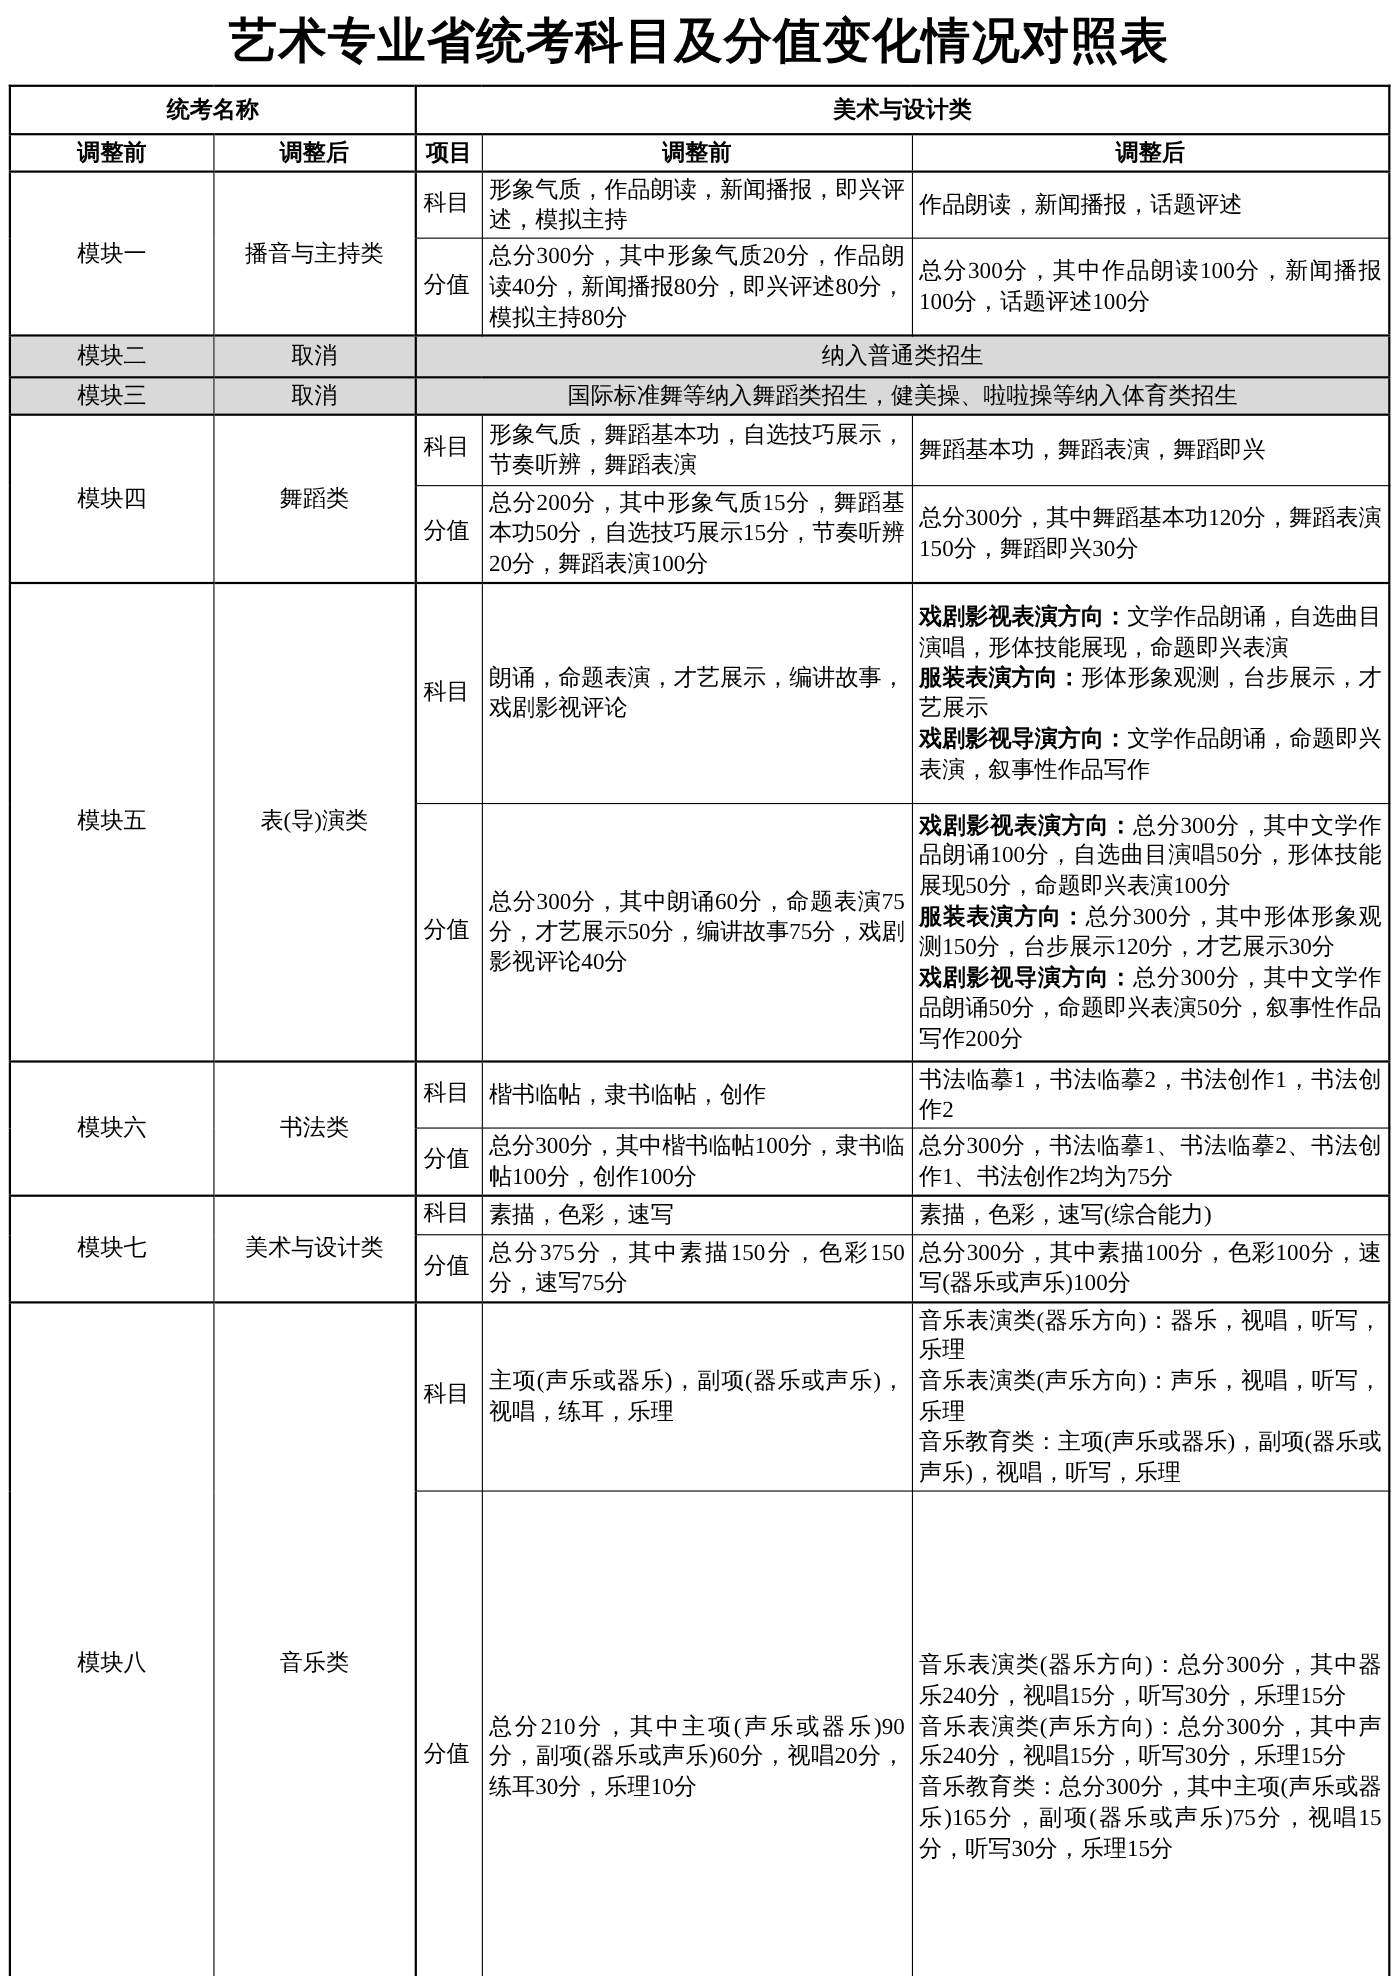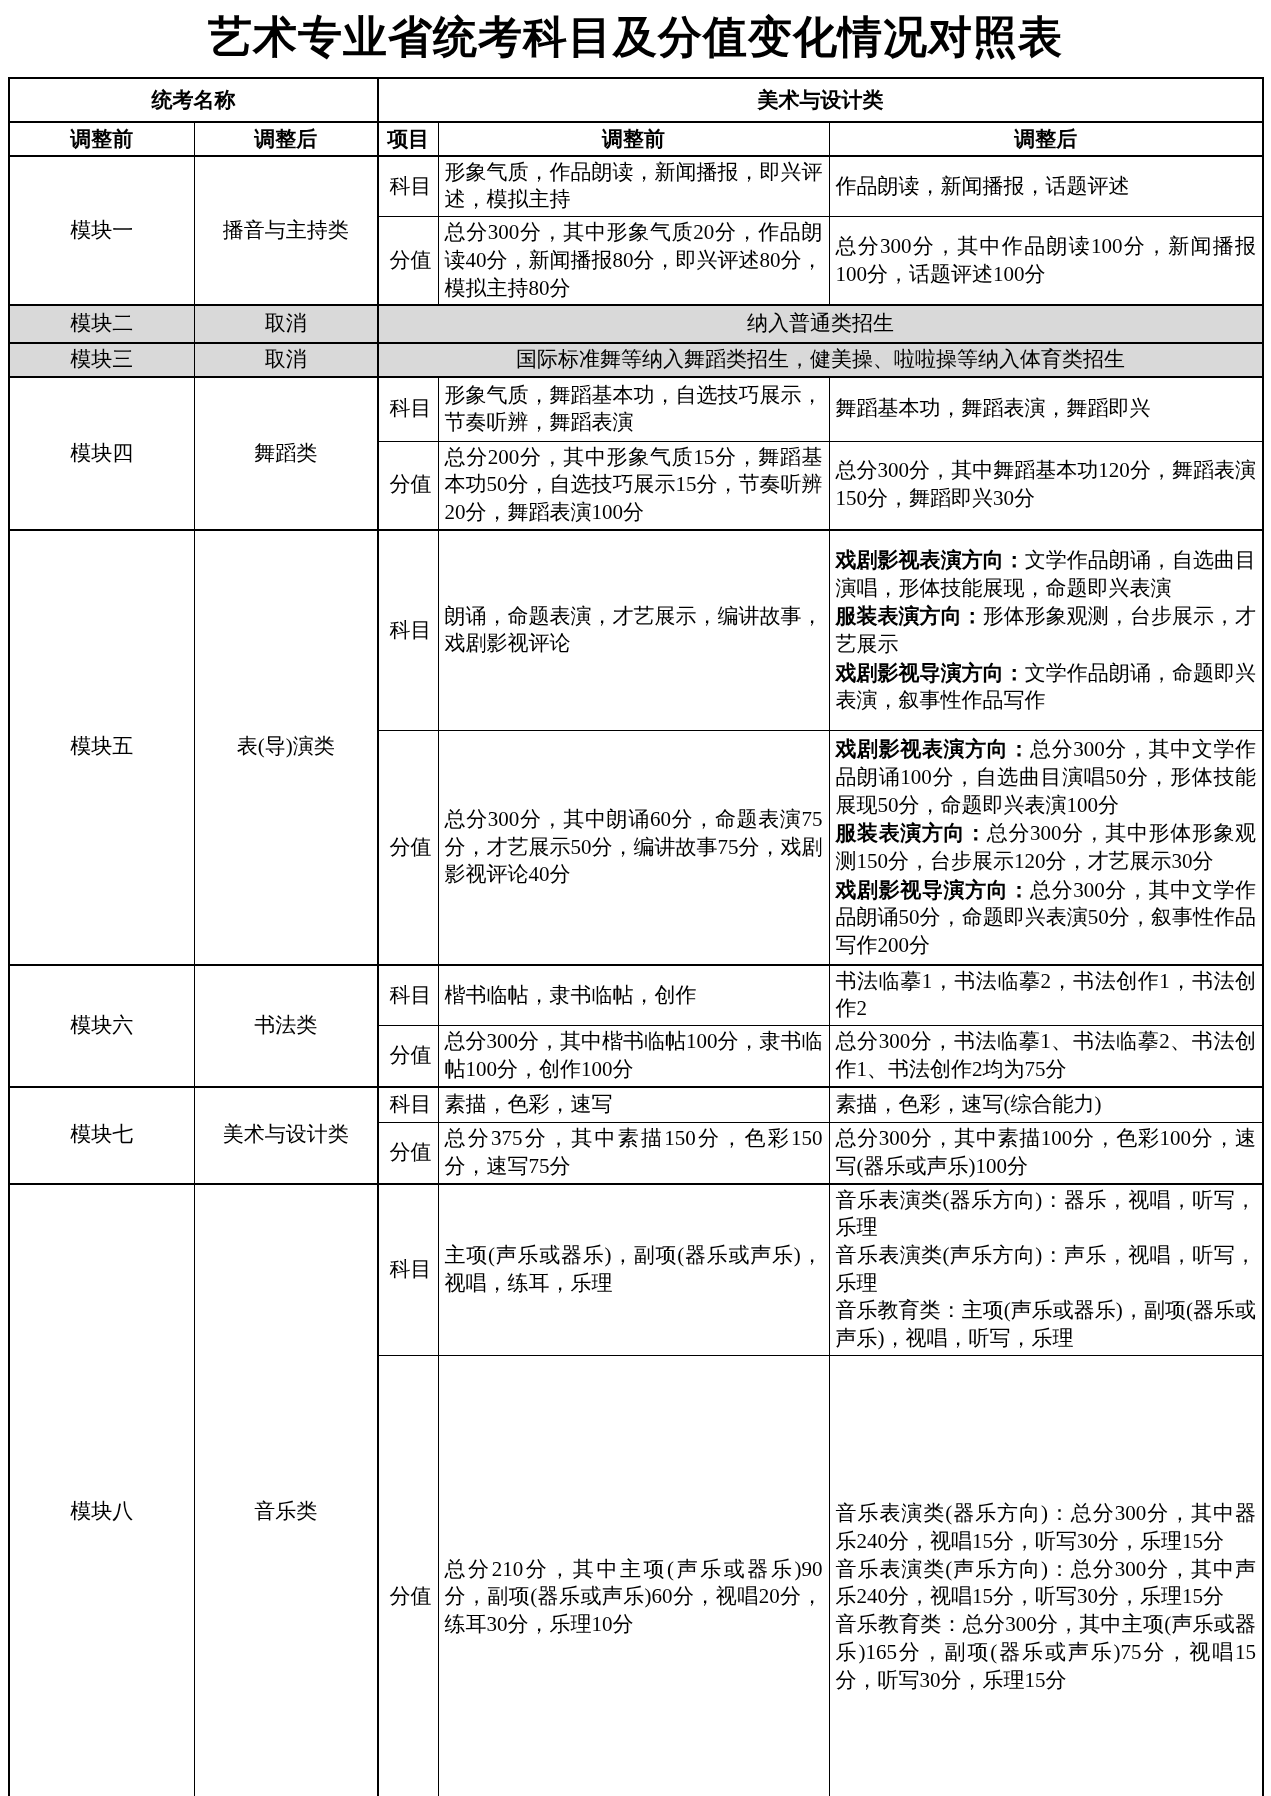--- a/index.html
+++ b/index.html
@@ -39,21 +39,21 @@
     font-family:"Liberation Sans","DejaVu Sans",sans-serif;
     font-weight:bold;
     text-align:center;
   }
   tr.h2row th{border-top:2px solid #000;}
   
   tr.mod-start td,tr.mod-start th{border-top:2px solid #000;}
   
   .vthick{border-left:2px solid #000 !important;}
   .name{text-align:center;}
-  .item{text-align:right;}
+  .item{text-align:left;font-family:Liberation Mono, monospace;}
   .txt{text-align:justify;}
   .txt p{margin:0;text-align:justify;}
   .txt p b{
     font-family:"Liberation Sans","DejaVu Sans",sans-serif;
     font-weight:bold;
   }
   tr.grayrow td{background:#d9d9d9;text-align:center;}
 </style>
 </head>
 <body>

